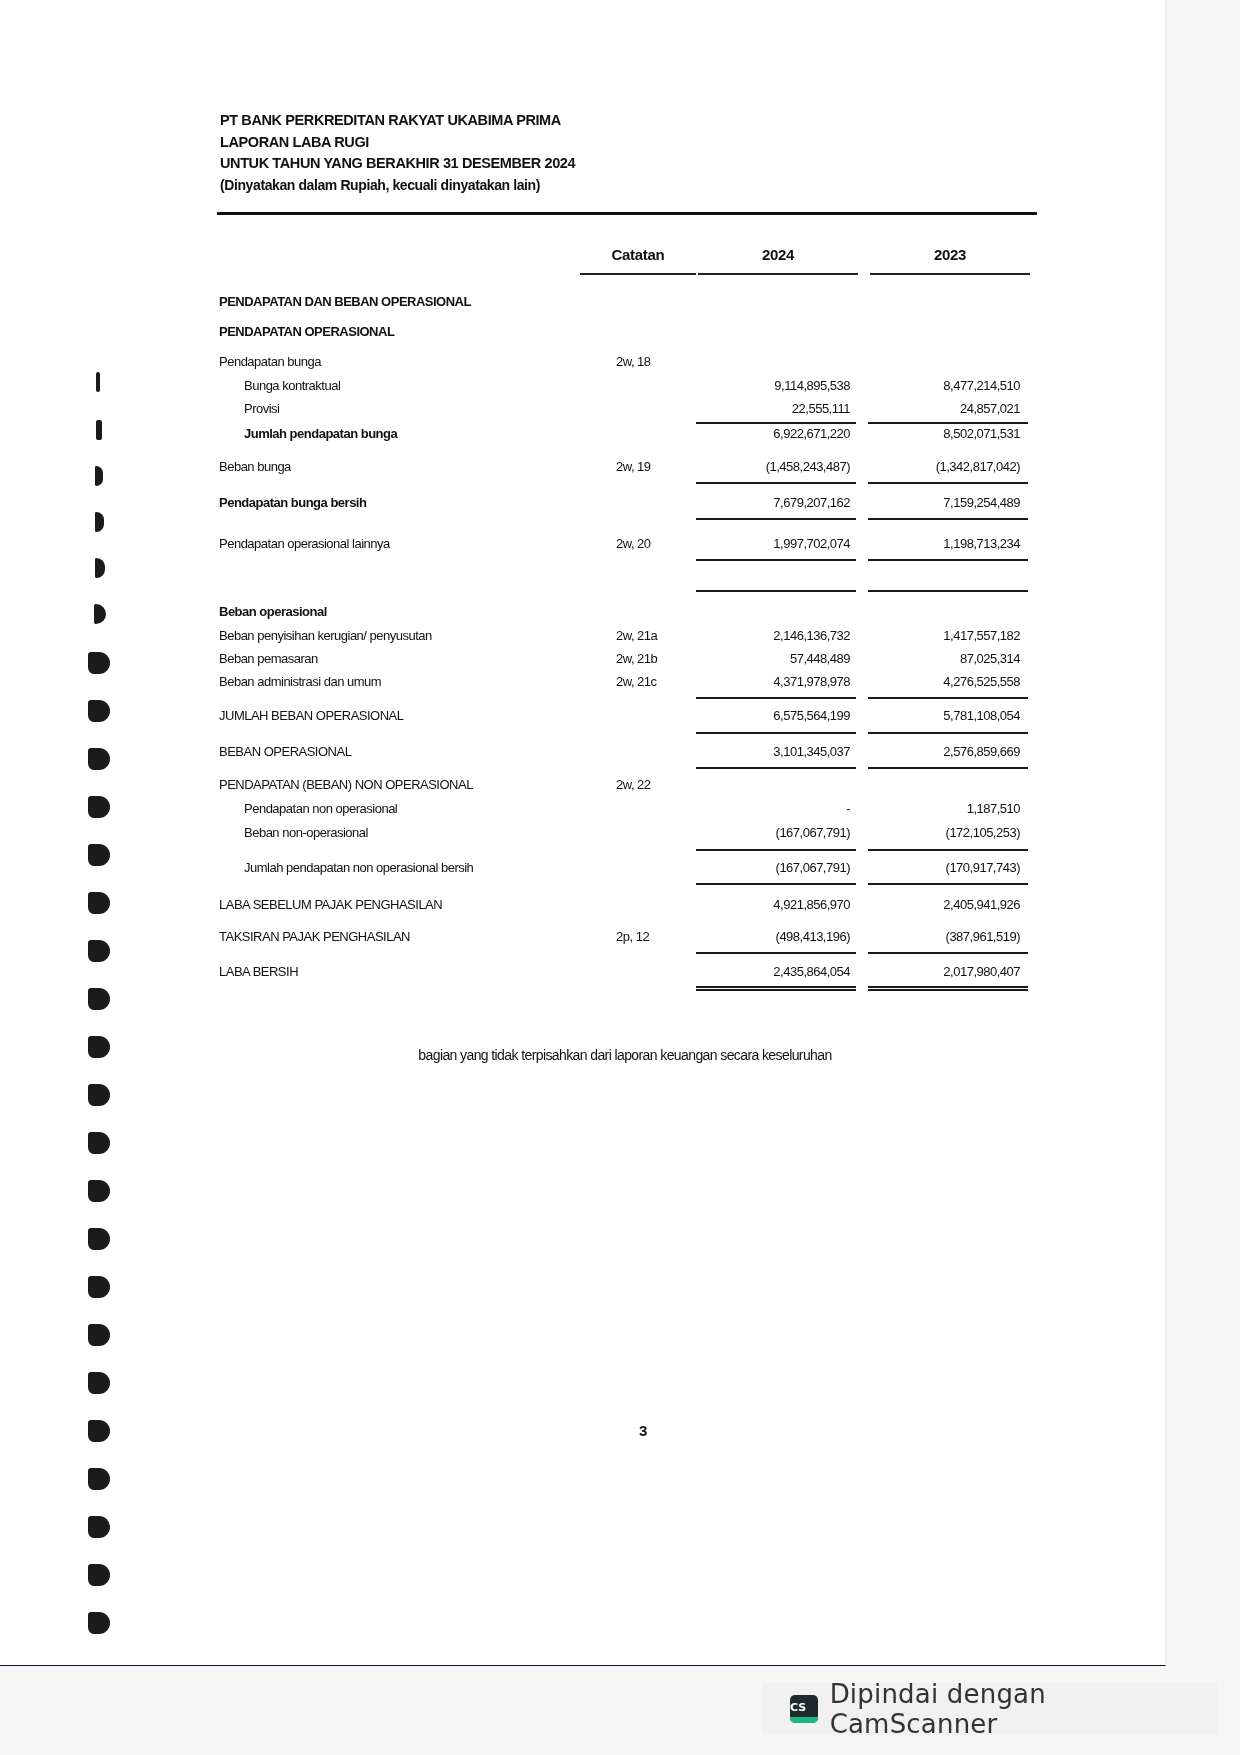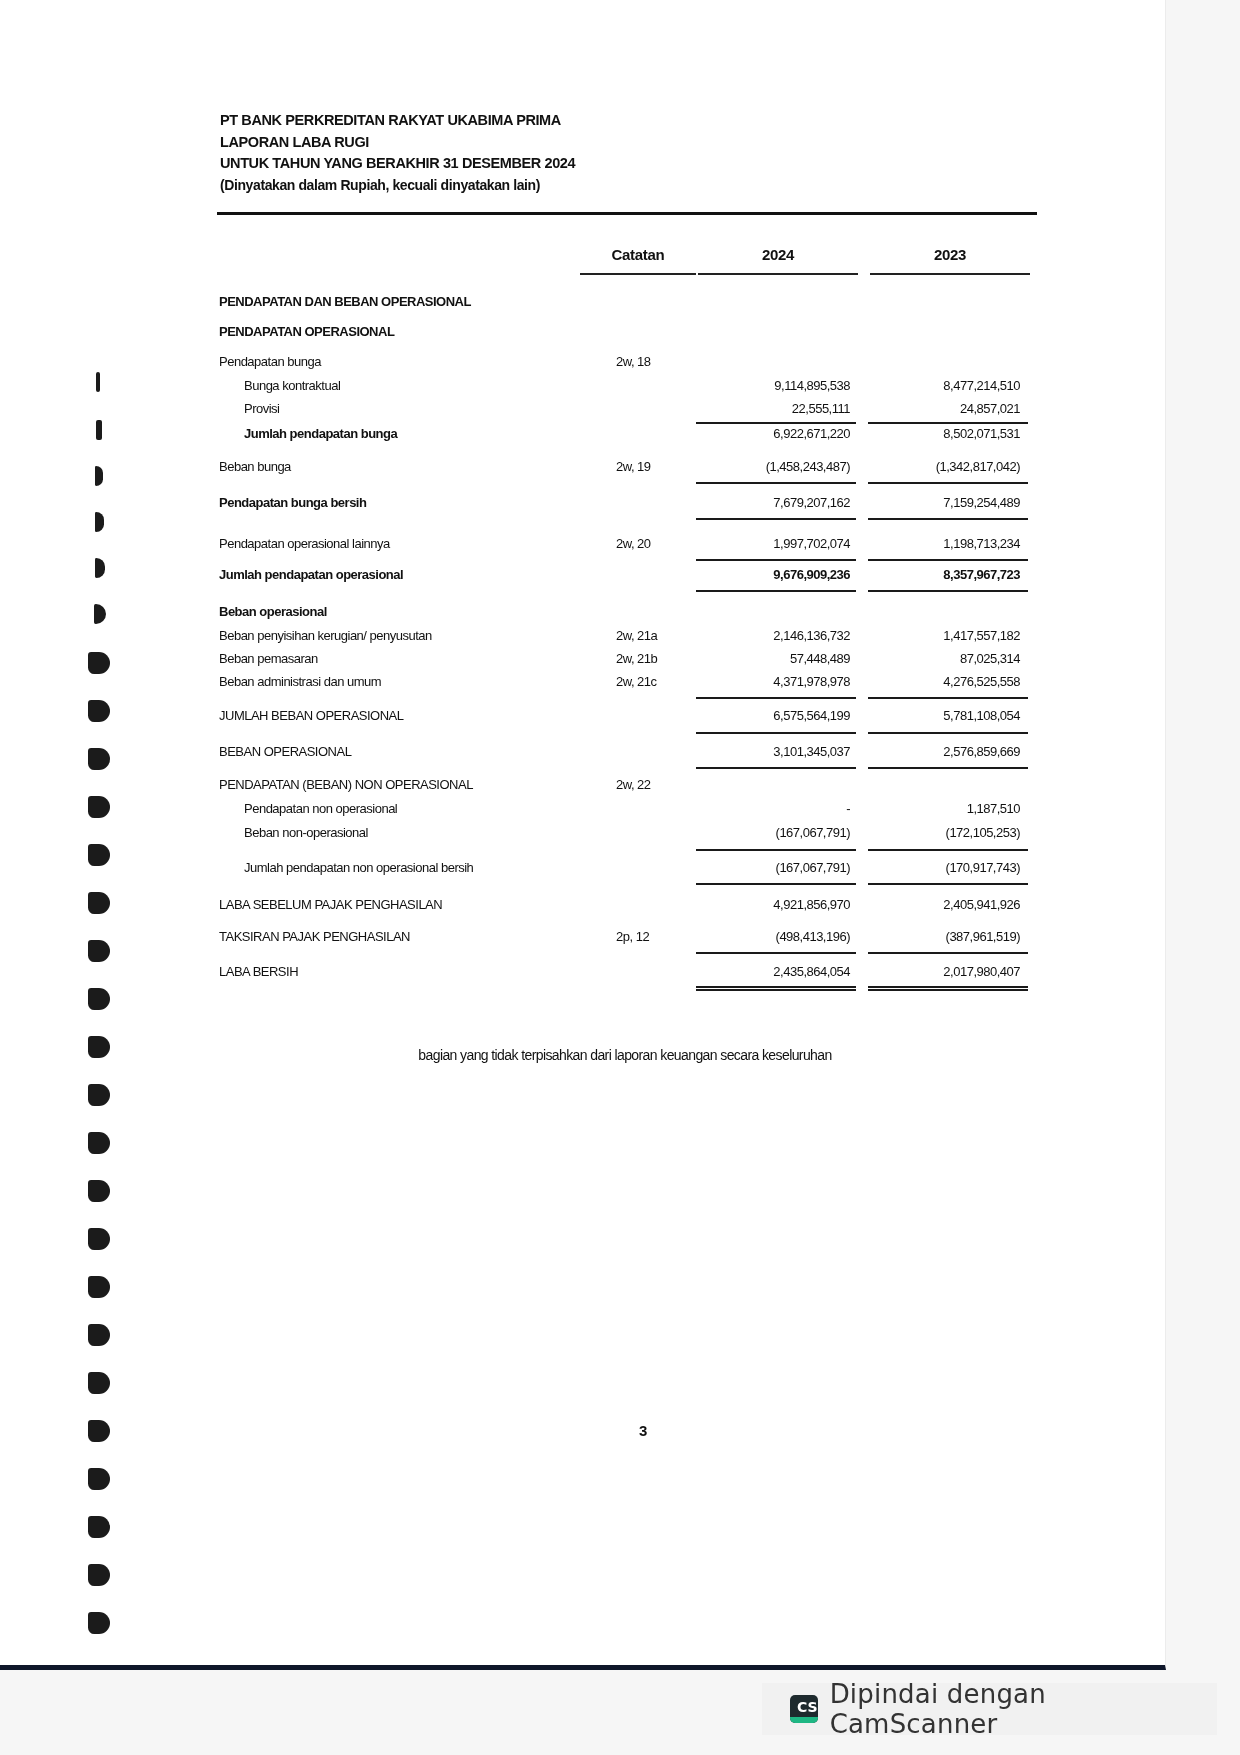--- a/index.html
+++ b/index.html
@@ -4,21 +4,21 @@
   <style>
     html, body { margin: 0; padding: 0; }
     body {
       width: 1240px; height: 1755px; position: relative; overflow: hidden;
       background: #f6f6f6;
       font-family: "Liberation Sans", sans-serif; color: #111;
     }
     .page {
       position: absolute; left: 0; top: 0; width: 1165px; height: 1665px;
       background: #ffffff;
-      border-right: 1px solid #ececec; border-bottom: 5px solid #0f172a;
+      border-right: 1px solid #ececec; border-bottom: 1px solid #0f172a;
     }
     
     .rings { position: absolute; left: 82px; top: 380px; width: 40px; height: 1280px; }
     .ring {
       position: absolute; left: 12px; width: 14px; height: 20px;
       background: #1b1b1b; border-radius: 2px 12px 12px 2px;
     }
     .ring.small { width: 4px; left: 14px; border-radius: 2px; }
     .ring.big { width: 22px; left: 6px; height: 22px; border-radius: 4px 14px 14px 8px; }
 
@@ -50,22 +50,22 @@
 
     .footnote { position: absolute; left: 300px; width: 650px; top: 1043px; text-align: center; font-size: 14px; line-height: 24px; letter-spacing: -0.6px; }
     .pagenum { position: absolute; left: 639px; top: 1422px; font-size: 15px; font-weight: bold; }
 
     .cs-banner {
       position: absolute; left: 762px; top: 1683px; width: 455px; height: 52px;
       background: #f1f1f1; display: flex; align-items: center;
     }
     .cs-logo {
       margin-left: 28px; width: 28px; height: 28px; border-radius: 5px;
-      background: #1e2a2e; color: #fff; font-weight: bold; font-size: 14px;
-      display: flex; align-items: center; justify-content: flex-end; position: relative; overflow: hidden;
+      background: #1e2a2e; color: #fff; font-weight: bold; font-size: 11px;
+      display: flex; align-items: center; justify-content: flex-start; position: relative; overflow: hidden;
       font-family: "DejaVu Sans", sans-serif;
     }
     .cs-logo::after { content: ""; position: absolute; left: 0; right: 0; bottom: 0; height: 6px; background: #1fb784; }
     .cs-logo span { position: relative; top: -2px; z-index: 1; }
     .cs-text { margin-left: 12px; font-size: 26px; color: #333; font-family: "DejaVu Sans", sans-serif; letter-spacing: 0.2px; }
   </style>
 </head>
 <body>
 
 <div class="page">
@@ -159,25 +159,20 @@
   <div class="hl c23" style="top:518px"></div>
 
   <div class="row" style="top:536px">
     <span class="lbl">Pendapatan operasional lainnya</span>
     <span class="note">2w, 20</span>
     <span class="v v24">1,997,702,074</span>
     <span class="v v23">1,198,713,234</span>
   </div>
   <div class="hl c24" style="top:559px"></div>
   <div class="hl c23" style="top:559px"></div>
-  <div class="row" style="top:567px">
-    <span class="lbl b">Jumlah pendapatan operasional</span>
-    <span class="v v24 b">9,676,909,236</span>
-    <span class="v v23 b">8,357,967,723</span>
-  </div>
   <div class="hl c24" style="top:590px"></div>
   <div class="hl c23" style="top:590px"></div>
 
   <div class="row" style="top:604px">
     <span class="lbl b">Beban operasional</span>
   </div>
   <div class="row" style="top:628px">
     <span class="lbl">Beban penyisihan kerugian/ penyusutan</span>
     <span class="note">2w, 21a</span>
     <span class="v v24">2,146,136,732</span>

